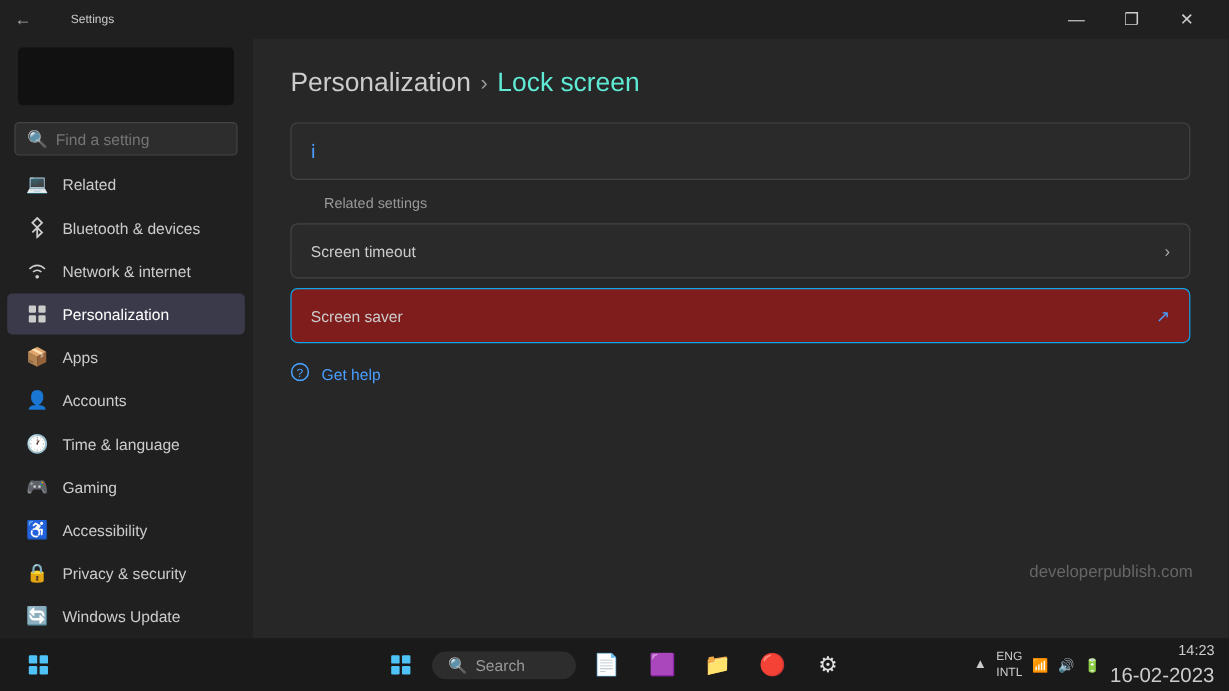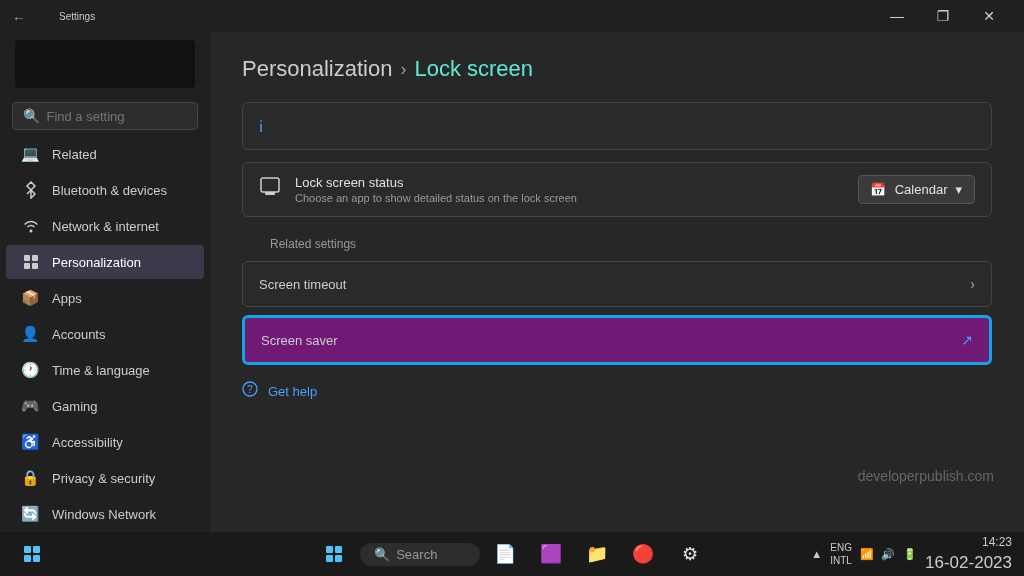--- a/index.html
+++ b/index.html
@@ -224,22 +224,22 @@
       padding: 14px 16px;
       display: flex;
       align-items: center;
       justify-content: space-between;
       margin-bottom: 8px;
       cursor: pointer;
       font-size: 13px;
       color: #ccc;
     }
     .related-item.highlighted {
-      background: #701a75;
-      border: 3px solid #0ea5e9;
+      background: #7f1d1d;
+      border: 1px solid #0ea5e9;
       justify-content: space-between;
     }
 
     .chevron-icon { color: #aaa; font-size: 14px; }
     .external-icon { color: #4a9eff; font-size: 14px; }
 
     
     .help-links {
       margin-top: 16px;
       display: flex;
@@ -398,55 +398,36 @@
     <div class="nav-item">
       <span class="nav-icon">♿</span>
       <span>Accessibility</span>
     </div>
     <div class="nav-item">
       <span class="nav-icon">🔒</span>
       <span>Privacy &amp; security</span>
     </div>
     <div class="nav-item">
       <span class="nav-icon">🔄</span>
-      <span>Windows Network</span>
+      <span>Windows Update</span>
     </div>
   </div>
 
   <div class="content" style="position:relative;">
 
     <div class="breadcrumb">
       <span style="color:#ccc;font-weight:300;cursor:pointer;">Personalization</span>
       <span class="breadcrumb-separator">›</span>
       <span class="breadcrumb-current">Lock screen</span>
     </div>
 
     <div class="info-banner">
       <span class="info-icon">ℹ</span>
     </div>
 
-    <div class="setting-row">
-      <div class="setting-row-left">
-        <span class="setting-row-icon">
-          <svg width="22" height="22" viewBox="0 0 22 22" fill="none">
-            <rect x="2" y="2" width="18" height="14" rx="2" stroke="#ccc" stroke-width="1.5" fill="none"></rect>
-            <rect x="6" y="16" width="10" height="3" rx="1" fill="#ccc"></rect>
-          </svg>
-        </span>
-        <div class="setting-row-text">
-          <h4>Lock screen status</h4>
-          <p>Choose an app to show detailed status on the lock screen</p>
-        </div>
-      </div>
-      <button class="dropdown-btn">
-        <span>📅</span>
-        <span>Calendar</span>
-        <span>▾</span>
-      </button>
-    </div>
 
     <div>
       <div class="section-title">Related settings</div>
 
       <div class="related-item">
         <span>Screen timeout</span>
         <span class="chevron-icon">›</span>
       </div>
 
       <div class="related-item highlighted">

